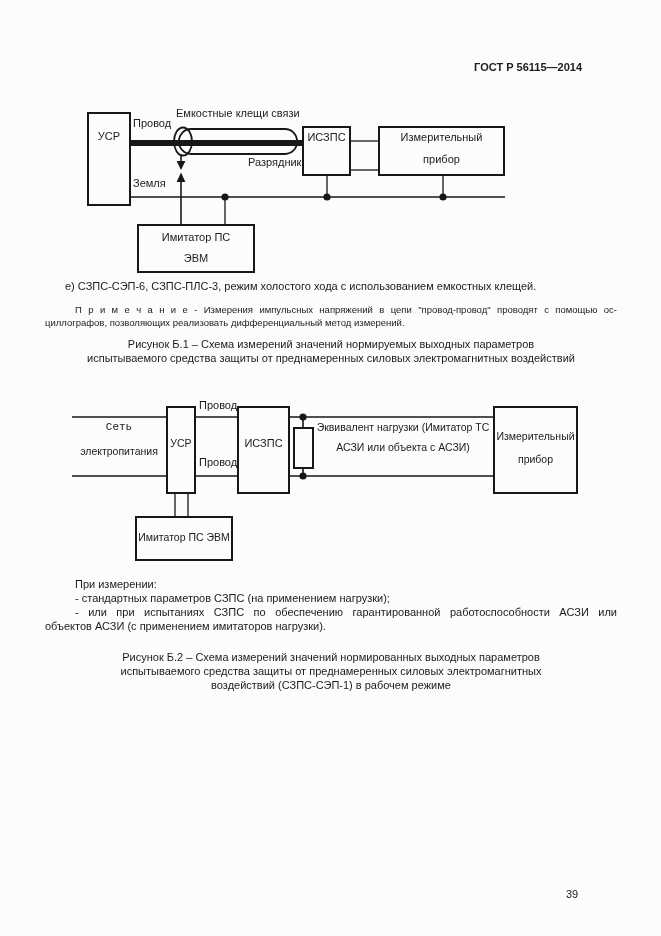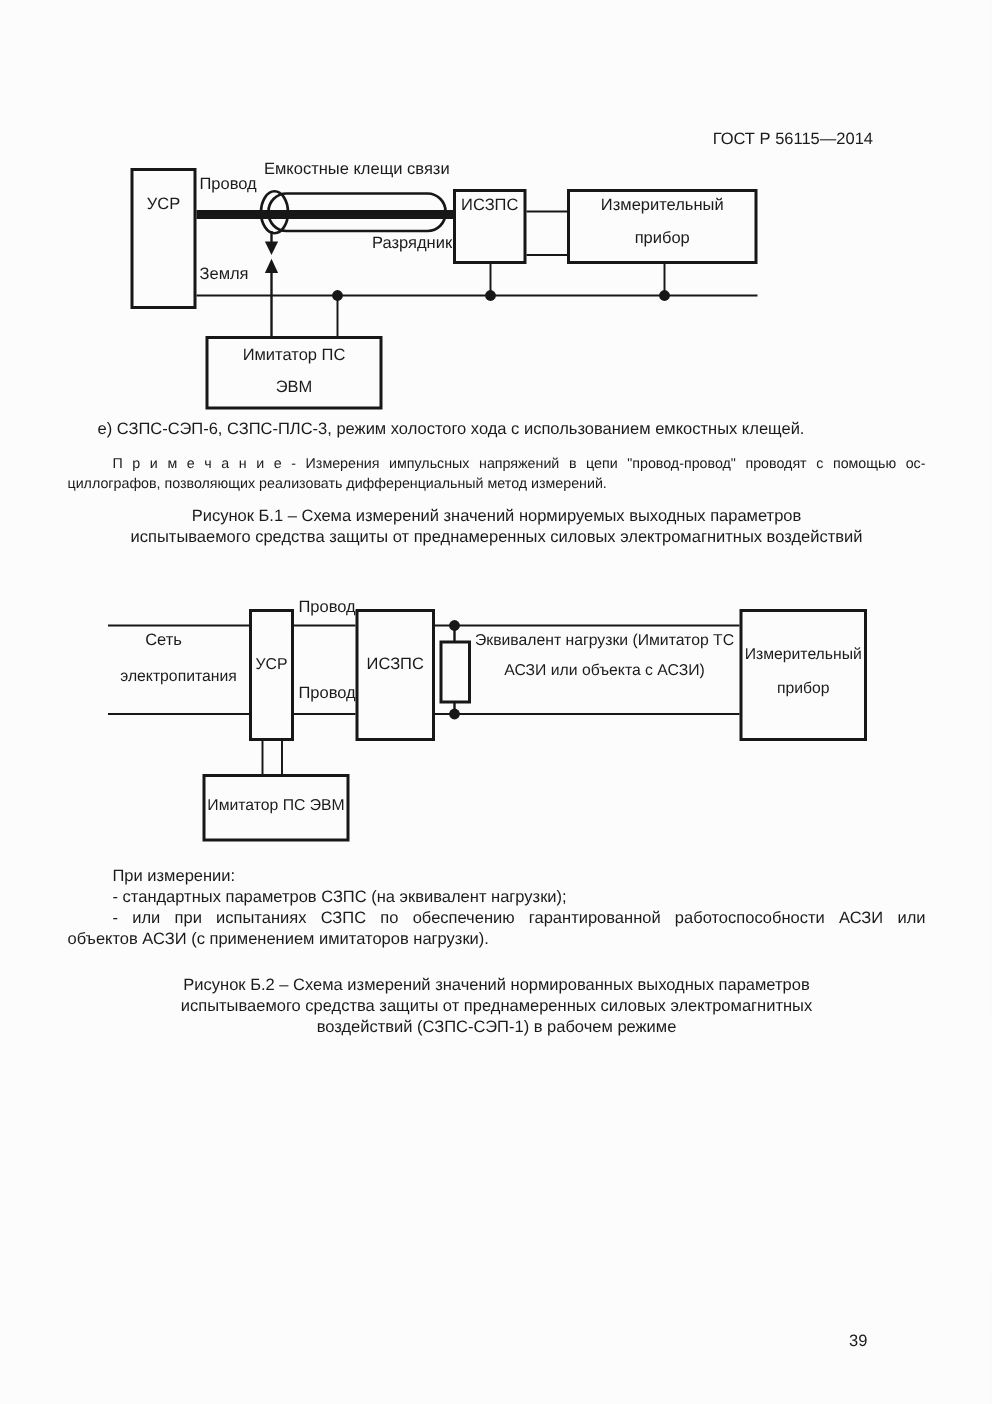--- a/index.html
+++ b/index.html
@@ -30,21 +30,21 @@
   }
   .lbl.center{text-align:center;white-space:normal;}
   .txt{
     position:absolute;
     font-size:11px;
     line-height:13px;
     color:#1b1b1b;
   }
   .small{font-size:9.5px;line-height:12px;}
   .sm{font-size:10.5px;}
-  .bold{font-weight:normal;margin-top:26px;}
+  .bold{font-weight:bold;}
   .center{text-align:center;}
   .justify-last{text-align:justify;text-align-last:justify;}
   svg.wires{position:absolute;left:0;top:0;}
 </style>
 </head>
 <body>
 
 <div class="page">
 
   <div class="txt bold" style="top:61px;right:79px;">ГОСТ Р 56115—2014</div>
@@ -128,31 +128,31 @@
   <div class="box" style="left:237px;top:406px;width:53px;height:88px;"></div>
   <div class="lbl center" style="left:237px;top:437px;width:53px;">ИСЗПС</div>
 
   <div class="box" style="left:493px;top:406px;width:85px;height:88px;"></div>
   <div class="lbl center sm" style="left:493px;top:430px;width:85px;">Измерительный</div>
   <div class="lbl center sm" style="left:493px;top:453px;width:85px;">прибор</div>
 
   <div class="box" style="left:135px;top:516px;width:98px;height:45px;"></div>
   <div class="lbl center sm" style="left:133px;top:531px;width:102px;">Имитатор ПС ЭВМ</div>
 
-  <div class="lbl center" style="left:62px;top:421px;width:94px;">Сеть</div>
+  <div class="lbl center" style="left:72px;top:421px;width:94px;font-family:Liberation Mono, monospace;">Сеть</div>
   <div class="lbl center sm" style="left:72px;top:445px;width:94px;">электропитания</div>
 
   <div class="lbl" style="left:199px;top:399px;">Провод</div>
   <div class="lbl" style="left:199px;top:456px;">Провод</div>
 
   <div class="lbl center sm" style="left:314px;top:421px;width:178px;">Эквивалент нагрузки (Имитатор ТС</div>
   <div class="lbl center sm" style="left:314px;top:441px;width:178px;">АСЗИ или объекта с АСЗИ)</div>
 
   <div class="txt" style="left:75px;top:578px;">При измерении:</div>
-  <div class="txt" style="left:75px;top:592px;">- стандартных параметров СЗПС (на эквивалент нагрузки);</div>
+  <div class="txt" style="left:75px;top:592px;">- стандартных параметров СЗПС (на применением нагрузки);</div>
   <div class="txt" style="left:45px;top:620px;">объектов АСЗИ (с применением имитаторов нагрузки).</div>
   <div class="txt justify-last" style="left:75px;top:606px;width:542px;">- или при испытаниях СЗПС по обеспечению гарантированной работоспособности АСЗИ или</div>
 
   <div class="txt center" style="left:45px;top:651px;width:572px;text-align:center;">Рисунок Б.2 – Схема измерений значений нормированных выходных параметров</div>
   <div class="txt center" style="left:45px;top:665px;width:572px;">испытываемого средства защиты от преднамеренных силовых электромагнитных</div>
   <div class="txt center" style="left:45px;top:679px;width:572px;">воздействий (СЗПС-СЭП-1) в рабочем режиме</div>
 
   <div class="txt" style="left:566px;top:856px;margin-top:32px;">39</div>
 
 </div>

